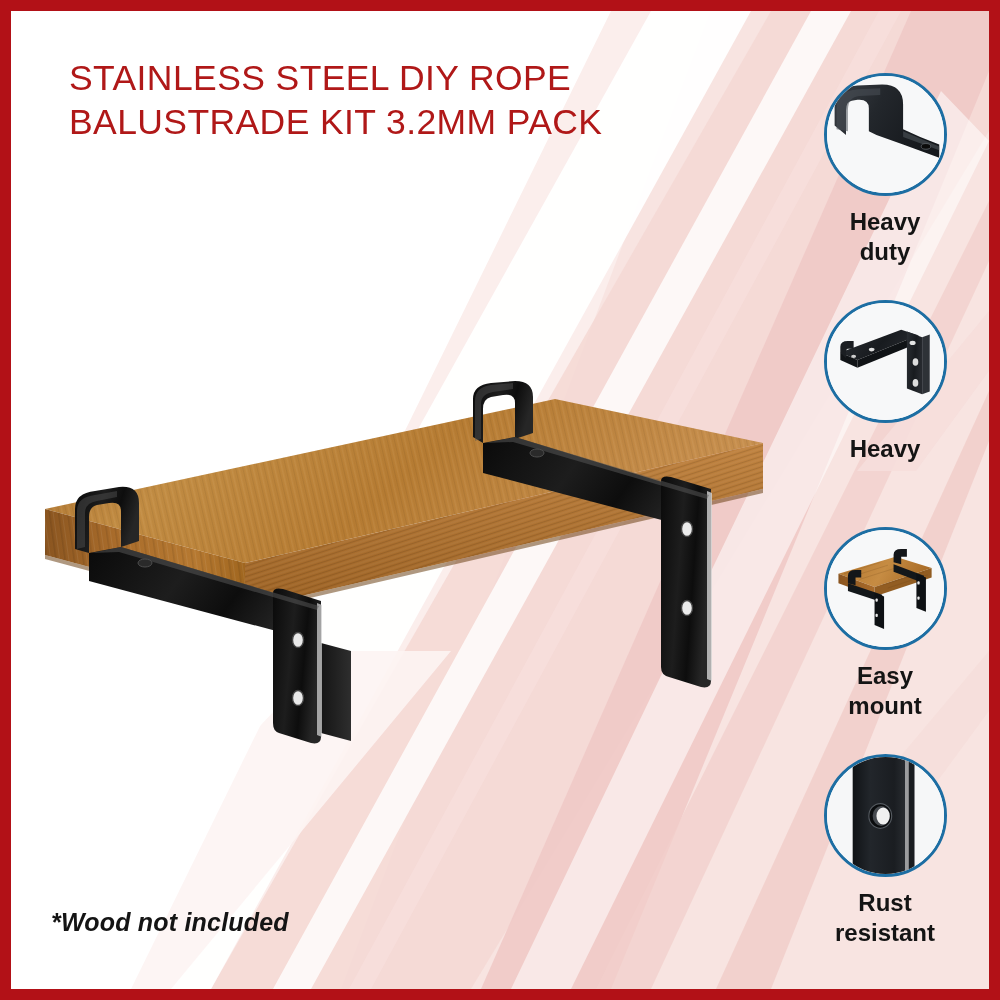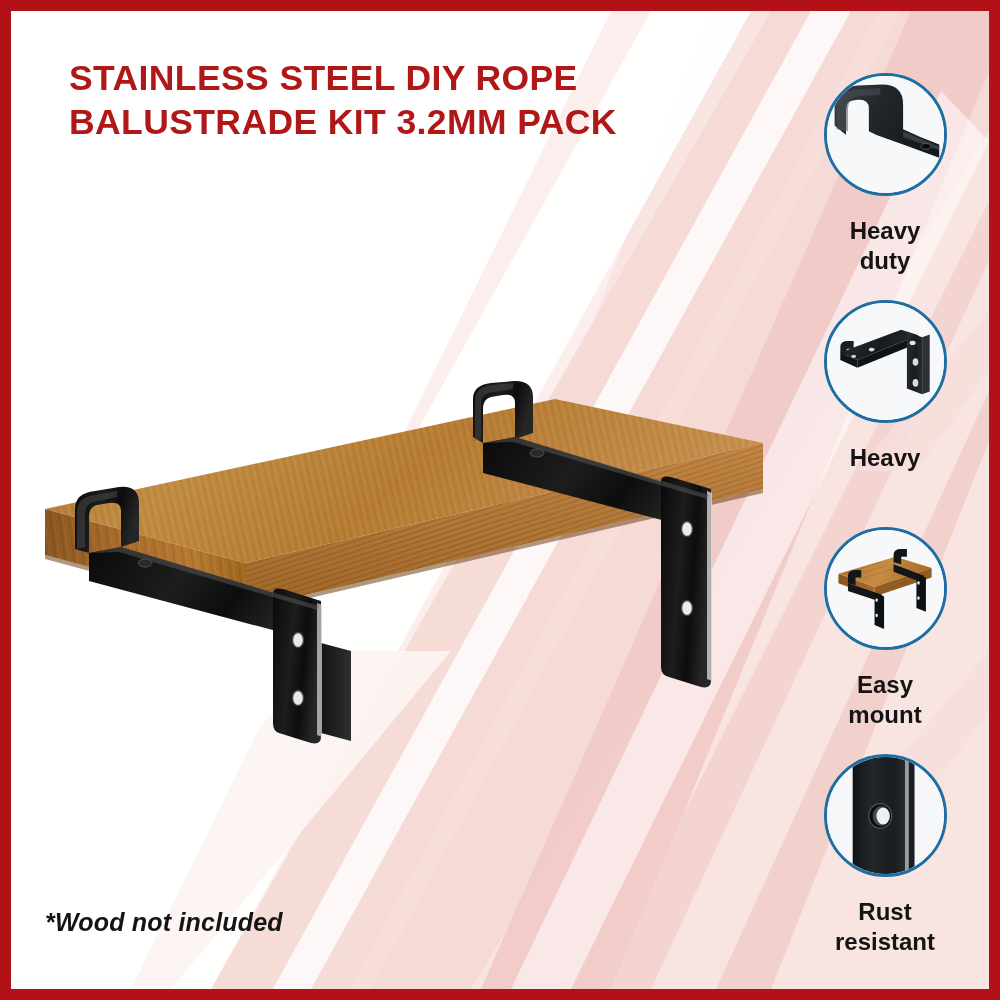--- a/index.html
+++ b/index.html
@@ -38,30 +38,30 @@
   #title-block {
     position:absolute;
     left:58px; top:45px;
     width:640px;
     z-index:5;
   }
   #title-block .tline {
     display:block;
     font-size:35.5px;
     line-height:44px;
-    font-weight:bold;
+    font-weight:normal;
     color:#b01818;
     letter-spacing:0.4px;
     white-space:nowrap;
   }
 
   
   #disclaimer {
     position:absolute;
-    left:34px; top:897px;
+    left:40px; top:897px;
     font-size:25px;
     font-weight:bold;
     font-style:italic;
     color:#141414;
     letter-spacing:0.2px;
     z-index:5;
   }
 
   
   #hero {
@@ -94,21 +94,21 @@
     position:relative;
     width:123px; height:123px;
     border-radius:50%;
     border:3px solid #1d6ea3;
     background:#fbfbfc;
     overflow:hidden;
     flex:none;
   }
   .feature-circle svg { display:block; width:100%; height:100%; }
   .feature-label {
-    margin-top:20px;
+    margin-top:11px;
     text-align:center;
     font-size:24px;
     line-height:30px;
     font-weight:bold;
     color:#141414;
     width:180px;
   }
   .feature-label span { display:block; white-space:nowrap; }
 </style>
 </head>

